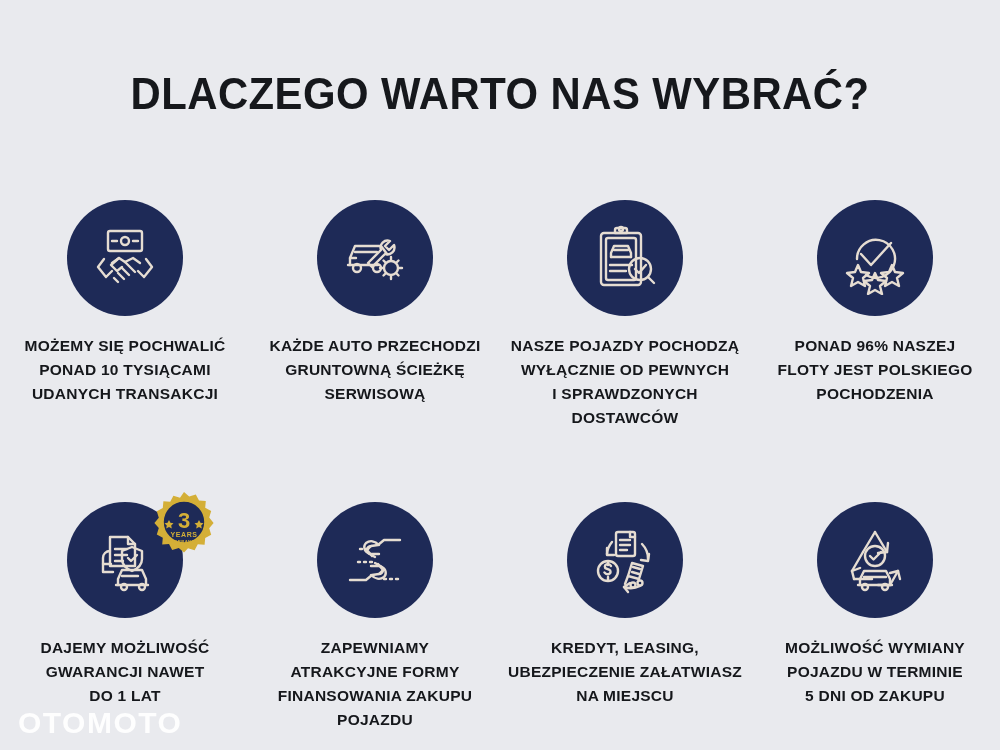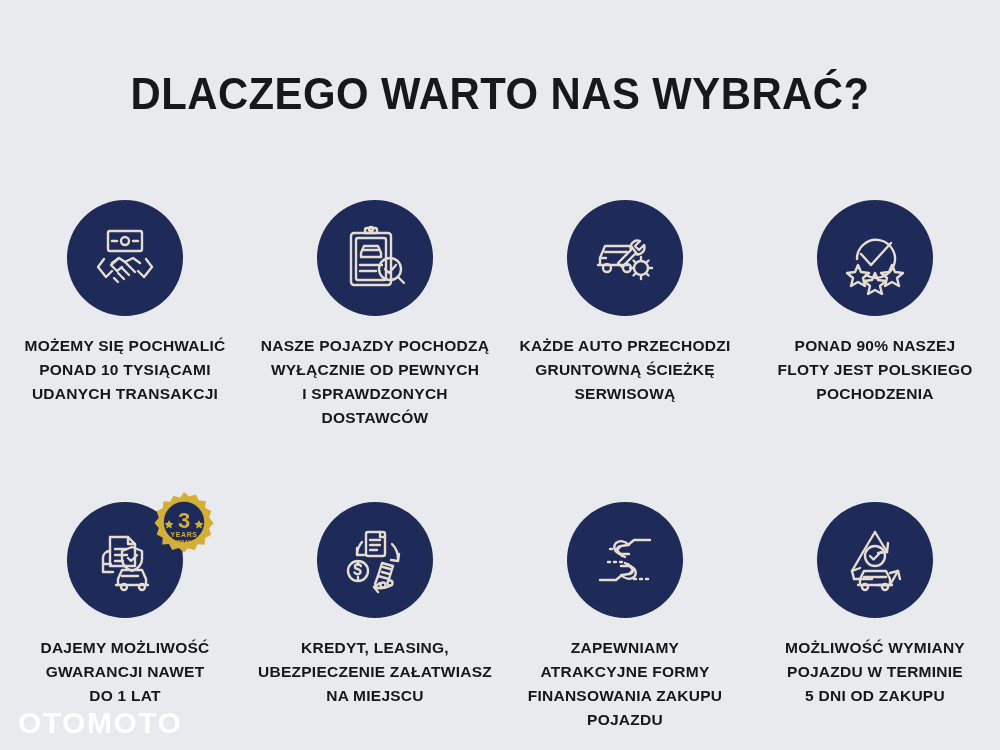--- a/index.html
+++ b/index.html
@@ -132,20 +132,41 @@
               <path d="M30 52l6 6"></path>
               <path d="M26 57l4 4"></path>
             </svg>
           </div>
         </div>
         <div class="caption">MOŻEMY SIĘ POCHWALIĆ
 PONAD 10 TYSIĄCAMI
 UDANYCH TRANSAKCJI</div>
       </div>
 
+      <div class="cell">
+        <div class="badge-wrap">
+          <div class="circle">
+            <svg width="74" height="74" viewBox="0 0 74 74" fill="none" stroke="#e6ddd2" stroke-width="2.4" stroke-linecap="round" stroke-linejoin="round">
+              <path d="M12 44v-7l5-12h26l6 8"></path>
+              <path d="M10 44h30"></path>
+              <path d="M17 31h22"></path>
+              <circle cx="19" cy="47" r="4"></circle>
+              <circle cx="39" cy="47" r="4"></circle>
+              <path d="M12 37h6"></path>
+              <path d="M52 20a7 7 0 0 0-9 9L30 42l4 4 13-13a7 7 0 0 0 9-9l-5 5-4-4z"></path>
+              <circle cx="53" cy="47" r="7"></circle>
+              <path d="M53 36v3M53 55v3M42 47h3M61 47h3M45.5 39.5l2 2M58.5 52.5l2 2M60.5 39.5l-2 2M47.5 52.5l-2 2"></path>
+            </svg>
+          </div>
+        </div>
+        <div class="caption">KAŻDE AUTO PRZECHODZI
+GRUNTOWNĄ ŚCIEŻKĘ
+SERWISOWĄ</div>
+      </div>
+
       <div class="cell cell-wide">
         <div class="badge-wrap">
           <div class="circle">
             <svg width="74" height="74" viewBox="0 0 74 74" fill="none" stroke="#e6ddd2" stroke-width="2.4" stroke-linecap="round" stroke-linejoin="round">
               <rect x="13" y="12" width="40" height="52" rx="3"></rect>
               <rect x="18" y="17" width="30" height="42" rx="2"></rect>
               <path d="M27 12V9a2 2 0 0 1 2-2h8a2 2 0 0 1 2 2v3z"></path>
               <circle cx="33" cy="8" r="2"></circle>
               <path d="M23 36v-4l3-7h14l3 7v4"></path>
               <path d="M23 36h20"></path>
@@ -159,50 +180,29 @@
         </div>
         <div class="caption">NASZE POJAZDY POCHODZĄ
 WYŁĄCZNIE OD PEWNYCH
 I SPRAWDZONYCH DOSTAWCÓW</div>
       </div>
 
       <div class="cell">
         <div class="badge-wrap">
           <div class="circle">
             <svg width="74" height="74" viewBox="0 0 74 74" fill="none" stroke="#e6ddd2" stroke-width="2.4" stroke-linecap="round" stroke-linejoin="round">
-              <path d="M12 44v-7l5-12h26l6 8"></path>
-              <path d="M10 44h30"></path>
-              <path d="M17 31h22"></path>
-              <circle cx="19" cy="47" r="4"></circle>
-              <circle cx="39" cy="47" r="4"></circle>
-              <path d="M12 37h6"></path>
-              <path d="M52 20a7 7 0 0 0-9 9L30 42l4 4 13-13a7 7 0 0 0 9-9l-5 5-4-4z"></path>
-              <circle cx="53" cy="47" r="7"></circle>
-              <path d="M53 36v3M53 55v3M42 47h3M61 47h3M45.5 39.5l2 2M58.5 52.5l2 2M60.5 39.5l-2 2M47.5 52.5l-2 2"></path>
-            </svg>
-          </div>
-        </div>
-        <div class="caption">KAŻDE AUTO PRZECHODZI
-GRUNTOWNĄ ŚCIEŻKĘ
-SERWISOWĄ</div>
-      </div>
-
-      <div class="cell">
-        <div class="badge-wrap">
-          <div class="circle">
-            <svg width="74" height="74" viewBox="0 0 74 74" fill="none" stroke="#e6ddd2" stroke-width="2.4" stroke-linecap="round" stroke-linejoin="round">
               <path d="M19 38a19 19 0 1 1 9 16"></path>
               <path d="M23 33l10 11 20-22"></path>
               <path d="M20 44l3 7 8 1-6 5 2 8-7-4-7 4 2-8-6-5 8-1z"></path>
               <path d="M54 44l3 7 8 1-6 5 2 8-7-4-7 4 2-8-6-5 8-1z"></path>
               <path d="M37 52l3 7 8 1-6 5 2 8-7-4-7 4 2-8-6-5 8-1z"></path>
             </svg>
           </div>
         </div>
-        <div class="caption">PONAD 90% NASZEJ
+        <div class="caption">PONAD 96% NASZEJ
 FLOTY JEST POLSKIEGO
 POCHODZENIA</div>
       </div>
 
     </div>
 
     <div class="row row-2">
 
       <div class="cell">
         <div class="badge-wrap">
@@ -231,20 +231,42 @@
               <text x="32" y="47" text-anchor="middle" font-family="Liberation Sans, sans-serif" font-size="7" font-weight="700" fill="#d4af37" letter-spacing="0.6">YEARS</text>
               <text x="32" y="53" text-anchor="middle" font-family="Liberation Sans, sans-serif" font-size="4.2" font-weight="700" fill="#d4af37" letter-spacing="0.4">WARRANTY</text>
               <path d="M17 30l1.4 2.8 3.1.4-2.3 2.2.6 3-2.8-1.5-2.8 1.5.6-3-2.3-2.2 3.1-.4z" fill="#d4af37"></path>
               <path d="M47 30l1.4 2.8 3.1.4-2.3 2.2.6 3-2.8-1.5-2.8 1.5.6-3-2.3-2.2 3.1-.4z" fill="#d4af37"></path>
             </g>
           </svg>
         </div>
         <div class="caption">DAJEMY MOŻLIWOŚĆ
 GWARANCJI NAWET
 DO 1 LAT</div>
+      </div>
+
+      <div class="cell">
+        <div class="badge-wrap">
+          <div class="circle">
+            <svg width="74" height="74" viewBox="0 0 74 74" fill="none" stroke="#e6ddd2" stroke-width="2.4" stroke-linecap="round" stroke-linejoin="round">
+              <path d="M62 17H46l-6 5-7 1a4 4 0 0 0 0 8h8"></path>
+              <path d="M41 22c-4-4-9-5-13-2-3 3-2 8 2 10l7 4"></path>
+              <path d="M33 23l-4 4 5 6"></path>
+              <path d="M12 57h16l6-5 7-1a4 4 0 0 0 0-8h-8"></path>
+              <path d="M33 52c4 4 9 5 13 2 3-3 2-8-2-10l-7-4"></path>
+              <path d="M41 51l4-4-5-6"></path>
+              <path d="M22 26h2M28 26h2"></path>
+              <path d="M20 39h2M26 39h2M32 39h2"></path>
+              <path d="M46 56h2M52 56h2M58 56h2"></path>
+            </svg>
+          </div>
+        </div>
+        <div class="caption">ZAPEWNIAMY
+ATRAKCYJNE FORMY
+FINANSOWANIA ZAKUPU
+POJAZDU</div>
       </div>
 
       <div class="cell cell-wide">
         <div class="badge-wrap">
           <div class="circle">
             <svg width="74" height="74" viewBox="0 0 74 74" fill="none" stroke="#e6ddd2" stroke-width="2.4" stroke-linecap="round" stroke-linejoin="round">
               <rect x="28" y="9" width="19" height="24" rx="2"></rect>
               <path d="M42 9v5h5"></path>
               <path d="M32 17h10M32 22h10M32 27h7"></path>
               <circle cx="20" cy="48" r="10"></circle>
@@ -260,42 +282,20 @@
               <path d="M54 21a21 21 0 0 1 6 15"></path>
               <path d="M61 31l-1 7-7-1"></path>
               <path d="M52 63a21 21 0 0 1-16 1"></path>
               <path d="M42 60l-6 4 4 5"></path>
             </svg>
           </div>
         </div>
         <div class="caption">KREDYT, LEASING,
 UBEZPIECZENIE ZAŁATWIASZ
 NA MIEJSCU</div>
-      </div>
-
-      <div class="cell">
-        <div class="badge-wrap">
-          <div class="circle">
-            <svg width="74" height="74" viewBox="0 0 74 74" fill="none" stroke="#e6ddd2" stroke-width="2.4" stroke-linecap="round" stroke-linejoin="round">
-              <path d="M62 17H46l-6 5-7 1a4 4 0 0 0 0 8h8"></path>
-              <path d="M41 22c-4-4-9-5-13-2-3 3-2 8 2 10l7 4"></path>
-              <path d="M33 23l-4 4 5 6"></path>
-              <path d="M12 57h16l6-5 7-1a4 4 0 0 0 0-8h-8"></path>
-              <path d="M33 52c4 4 9 5 13 2 3-3 2-8-2-10l-7-4"></path>
-              <path d="M41 51l4-4-5-6"></path>
-              <path d="M22 26h2M28 26h2"></path>
-              <path d="M20 39h2M26 39h2M32 39h2"></path>
-              <path d="M46 56h2M52 56h2M58 56h2"></path>
-            </svg>
-          </div>
-        </div>
-        <div class="caption">ZAPEWNIAMY
-ATRAKCYJNE FORMY
-FINANSOWANIA ZAKUPU
-POJAZDU</div>
       </div>
 
       <div class="cell">
         <div class="badge-wrap">
           <div class="circle">
             <svg width="74" height="74" viewBox="0 0 74 74" fill="none" stroke="#e6ddd2" stroke-width="2.4" stroke-linecap="round" stroke-linejoin="round">
               <path d="M37 9l12 20"></path>
               <path d="M49 29l-9 1"></path>
               <path d="M49 29l1-9"></path>
               <path d="M37 9L25 29"></path>

